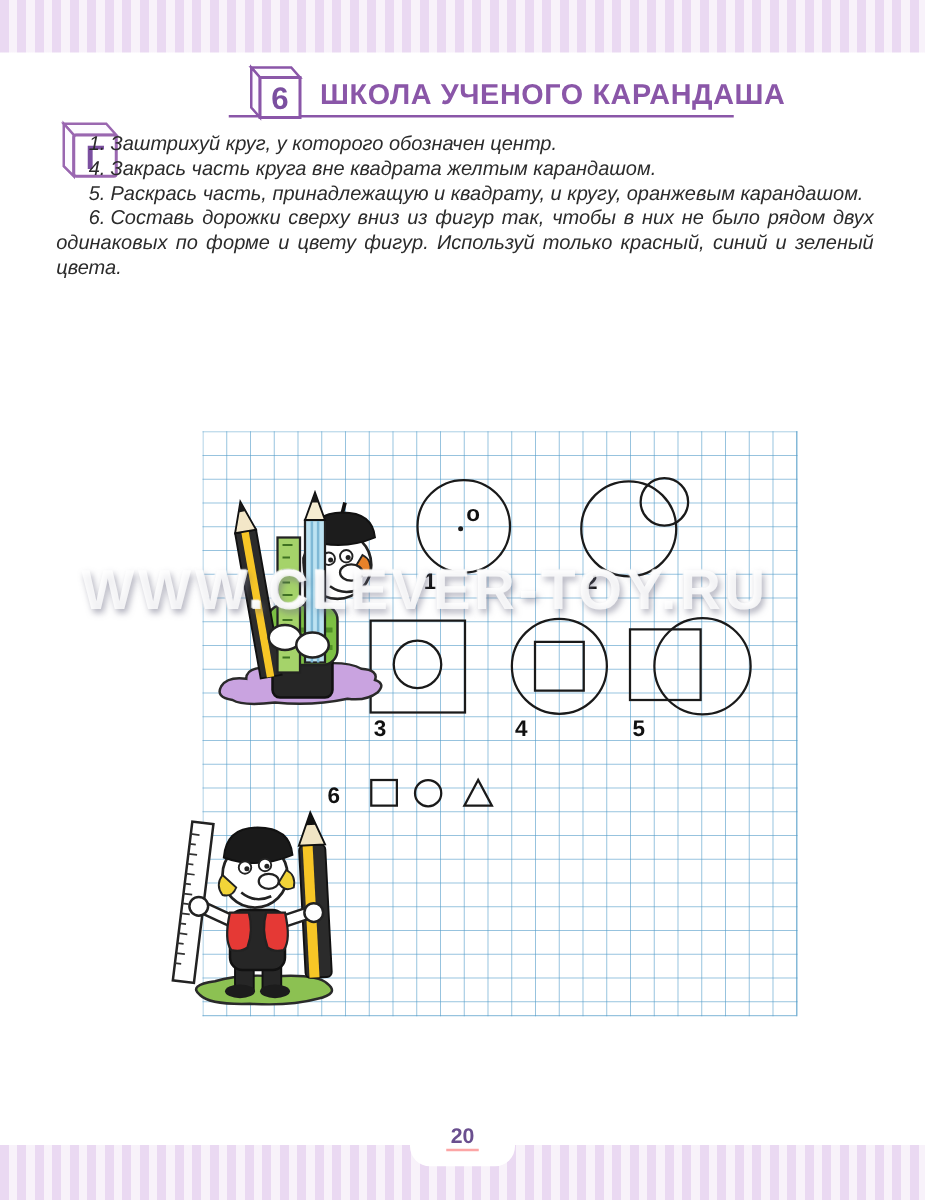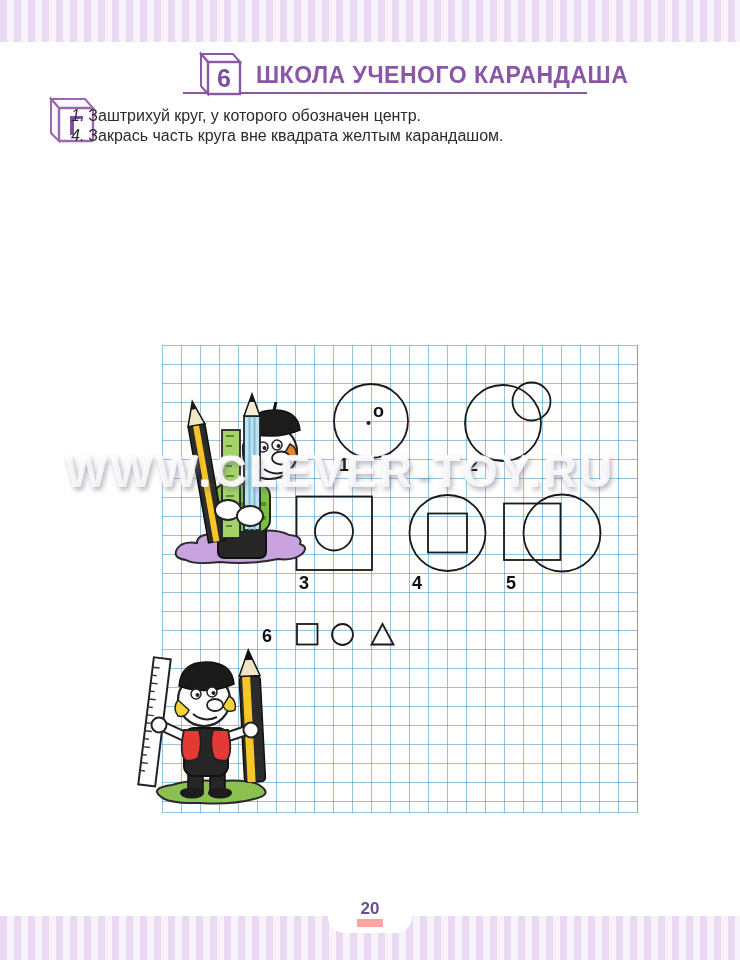--- a/index.html
+++ b/index.html
@@ -20,42 +20,42 @@
   .page-num-notch {
     position:absolute; top:916px; left:328px; width:84px; height:17px;
     background:#ffffff; border-radius:0 0 16px 16px; z-index:2;
   }
   .page-num-wrap {
     position:absolute; top:899px; left:328px; width:84px;
     text-align:center; z-index:3;
   }
   .page-num-wrap span {
     font-weight:bold; font-size:17px; color:#6a4f8f;
-    border-bottom:8px solid #fca5a5; padding:0 4px 1px 4px;
+    border-bottom:2px solid #fca5a5; padding:0 4px 1px 4px;
   }
   
   .title-underline {
     position:absolute; left:183px; top:92px; width:404px; height:2px;
     background:#8a56a8; z-index:1;
   }
   .header-cube { position:absolute; left:194px; top:50px; z-index:2; }
   .page-title {
     position:absolute; left:256px; top:62px; width:340px;
     font-weight:bold; font-size:23px; letter-spacing:0.5px;
     color:#8a56a8; white-space:nowrap; z-index:2;
   }
   .section-cube { position:absolute; left:44px; top:94px; }
   
   .tasks {
     position:absolute; left:45px; top:106px; width:654px;
     font-size:16px; line-height:19.8px; color:#2b2b2b;
   }
   .tasks p { text-indent:26px; text-align:justify; }
   .t-num { font-style:italic; margin-right:4px; }
-  .t-italic { }
+  .t-italic { font-style:italic; }
   .t-regular { font-style:normal; }
   
   .grid {
     position:absolute; left:162px; top:345px; width:476px; height:468px;
     background-image:
       linear-gradient(to right, rgba(80,155,200,0.60) 1px, transparent 1px),
       linear-gradient(to bottom, rgba(80,155,200,0.60) 1px, transparent 1px);
     background-size:19px 19px;
     border-right:1px solid rgba(80,155,200,0.60);
     border-bottom:1px solid rgba(80,155,200,0.60);
@@ -94,20 +94,22 @@
 <svg class="section-cube" width="54" height="50" viewBox="0 0 54 50">
   <polygon points="15,14 7,5 41,5 49,14" fill="#fdfbff" stroke="#9a67b0" stroke-width="2"></polygon>
   <polygon points="15,14 7,5 7,39 15,47" fill="#fdfbff" stroke="#9a67b0" stroke-width="2"></polygon>
   <rect x="15" y="14" width="34" height="33" rx="2" fill="#ffffff" stroke="#9a67b0" stroke-width="2.4"></rect>
   <text x="32" y="41" text-anchor="middle" font-family="Liberation Sans, sans-serif" font-weight="bold" font-size="27" fill="#7b4fa0">Г</text>
 </svg>
 
 <div class="tasks">
   <p><span class="t-num">1.</span><span class="t-italic">Заштрихуй круг, у которого обозначен центр.</span><span class="t-regular"></span></p>
   <p><span class="t-num">4.</span><span class="t-italic">Закрась часть круга вне квадрата желтым карандашом.</span><span class="t-regular"></span></p>
+  <p><span class="t-num">5.</span><span class="t-italic">Раскрась часть, принадлежащую и квадрату, и кругу, оранжевым карандашом.</span><span class="t-regular"></span></p>
+  <p><span class="t-num">6.</span><span class="t-italic">Составь дорожки сверху вниз из фигур так, чтобы в них не было рядом двух одинаковых по форме и цвету фигур. Используй только красный, синий и зеленый цвета.</span><span class="t-regular"></span></p>
 </div>
 
 <div class="grid"></div>
 
 <svg class="figures-overlay" viewBox="0 0 740 960">
   <g fill="none" stroke="#1a1a1a" stroke-width="1.8">
 
     <circle cx="371" cy="421" r="37"></circle>
     <circle cx="368.5" cy="423" r="2" fill="#1a1a1a" stroke="none"></circle>
 

